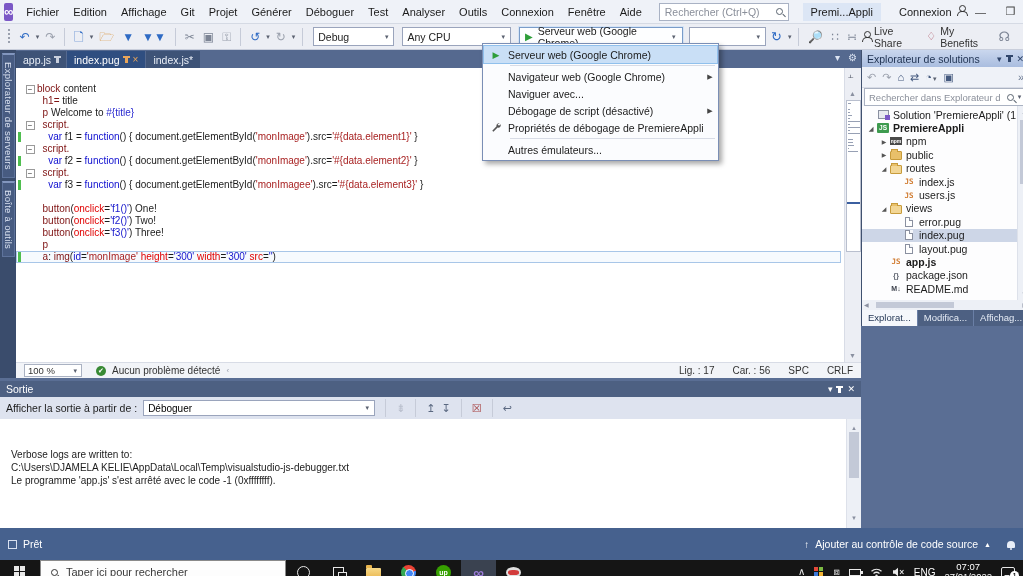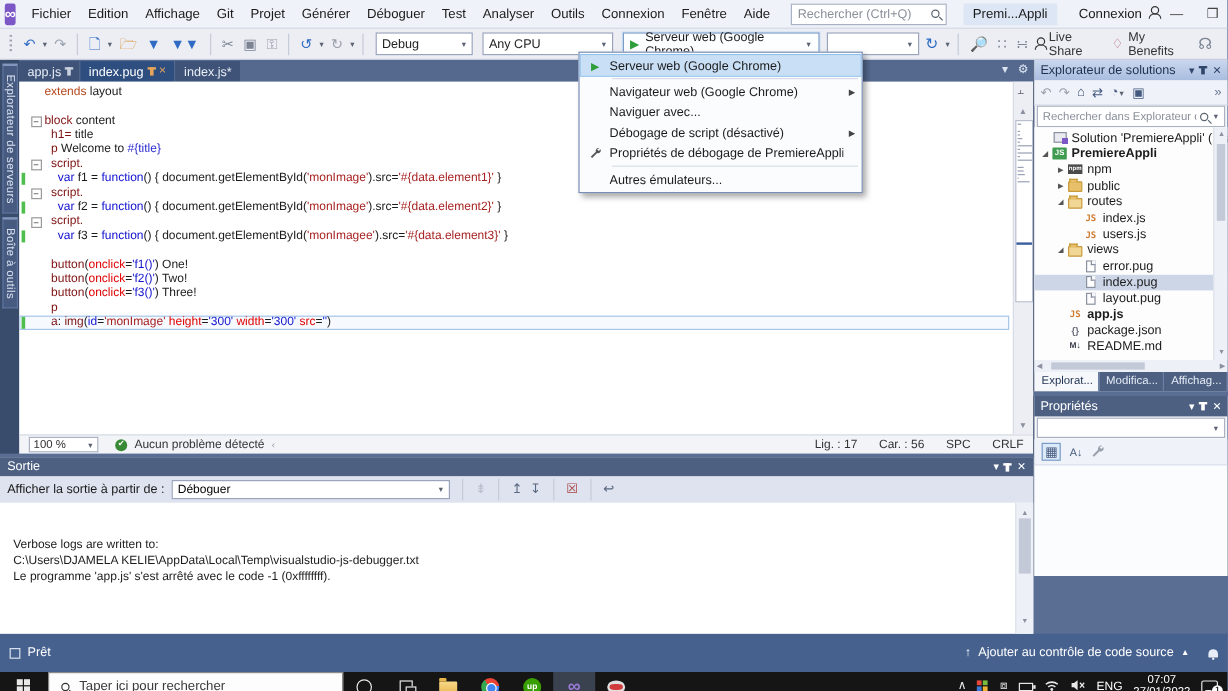--- a/index.html
+++ b/index.html
@@ -77,21 +77,21 @@
   .mm-line{height:1px;margin:2px 1px 0 1px;background:#97A0B4}
   .mm-view{position:absolute;left:0;right:0;top:0;height:103px;border-bottom:2px solid #3B5FA0}
 
   .editor-statusrow{height:16px;background:#F2F4F8;border-top:1px solid #D8DCE6;display:flex;align-items:center;font-size:10px;color:#333;padding:0 8px;gap:6px}
   .zoom-combo{width:58px;height:13px;background:#fff;border:1px solid #AAB2C2;display:flex;align-items:center;padding:0 3px;font-size:9.5px}
   .zoom-combo .caret{margin-left:auto}
   .okdot{width:10px;height:10px;border-radius:50%;background:#388A34;color:#fff;font-size:7px;line-height:10px;text-align:center;margin-left:8px}
   .esr-right{margin-left:auto;display:flex;gap:18px;font-size:10px;color:#333}
 
   
-  .right-dock{position:absolute;left:861px;top:0;width:162px;height:430px;display:flex;flex-direction:column;gap:4px}
+  .right-dock{position:absolute;left:861px;top:0;width:162px;height:350px;display:flex;flex-direction:row;gap:11px}
   .panel{background:#F4F6FA;display:flex;flex-direction:column;border-left:1px solid #40516F}
   .sol-exp{height:276px}
   .props{flex:1}
   .cap-light{height:17px;background:linear-gradient(#CAD7EE,#A9BDDF);color:#1E3150;font-size:10.5px;display:flex;align-items:center;padding:0 5px;white-space:nowrap}
   .cap-dark{height:17px;background:#4D6082;color:#fff;font-size:10.5px;display:flex;align-items:center;padding:0 5px;white-space:nowrap}
   .cap-icons{margin-left:auto;display:flex;align-items:center;gap:6px;font-size:9px}
   .pinshape2{position:relative;display:inline-block;width:3px;height:7px;background:currentColor}
   .pinshape2::before{content:"";position:absolute;top:0;left:-2px;width:7px;height:2px;background:inherit}
   .se-toolbar{height:21px;background:#EFF2F8;border-bottom:1px solid #D8DCE6;display:flex;align-items:center;gap:6px;padding:0 5px;font-size:11px;color:#44597E}
   .se-search{height:18px;background:#fff;border:1px solid #AAB2C2;margin:0 2px;display:flex;align-items:center;padding:0 4px;gap:3px}
@@ -318,25 +318,20 @@
           <span class="strip-icons">
             <span>▾</span>
             <span>⚙</span>
           </span>
         </div>
       <div class="code-area">
         <div id="code-lines">
             <div class="code-line">
               <span class="lmark"></span>
               <span class="lfold"></span>
-              <span class="ctext"><span class="c-ext">extends</span><span class="c-pl"> layout</span></span>
-            </div>
-            <div class="code-line">
-              <span class="lmark"></span>
-              <span class="lfold"></span>
               <span class="ctext"></span>
             </div>
             <div class="code-line">
               <span class="lmark"></span>
               <span class="lfold">
                 <span class="foldbox">−</span>
               </span>
               <span class="ctext"><span class="c-tag">block</span><span class="c-pl"> content</span></span>
             </div>
             <div class="code-line">

